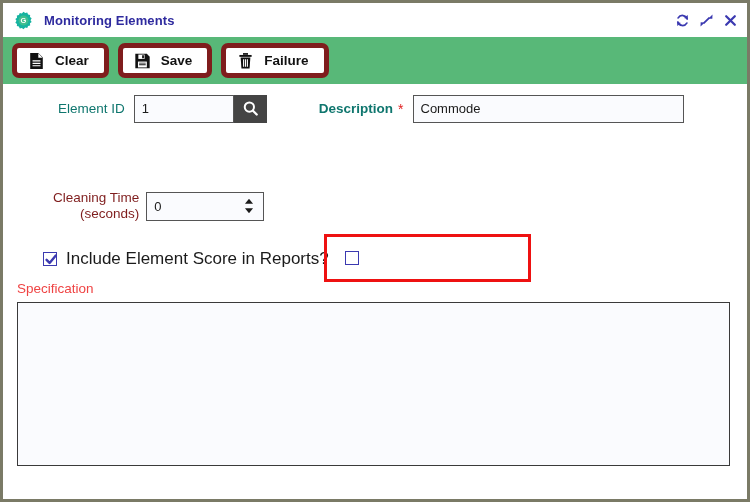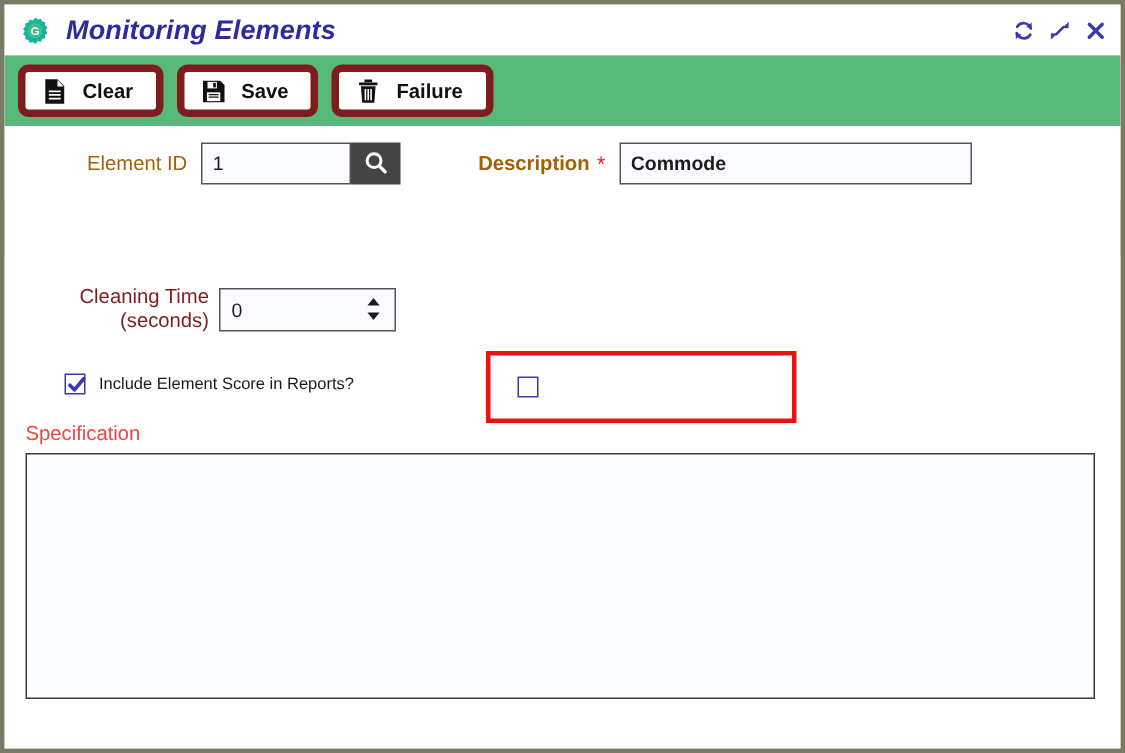--- a/index.html
+++ b/index.html
@@ -33,26 +33,25 @@
   }
   .app-icon {
     margin-left: 11px;
     width: 19px;
     height: 19px;
     flex: 0 0 auto;
     display: block;
   }
   .title-text {
     margin-left: 11px;
-    font-size: 18px;
+    font-size: 13px;
     font-weight: bold;
     color: #2e2a9e;
     letter-spacing: 0.1px;
     white-space: nowrap;
-    font-style: italic;
   }
   .title-actions {
     margin-left: auto;
     margin-right: 9px;
     display: flex;
     align-items: center;
     gap: 9px;
   }
   .title-actions .tbtn {
     width: 15px;
@@ -104,21 +103,21 @@
     position: absolute;
     left: 0; top: 81px;
     width: 744px;
     height: 49px;
     background: #ffffff;
     display: flex;
     align-items: center;
   }
   .fld-label {
     font-size: 13.5px;
-    color: #a16207;
+    color: #0f766e;
     white-space: nowrap;
   }
   .req-star {
     color: #e02020;
     font-size: 14px;
     margin-left: 5px;
     margin-right: 1px;
   }
   .inp {
     height: 26px;
@@ -237,21 +236,21 @@
     height: 14px;
     border: 1.5px solid #3b39b0;
     background: #ffffff;
     box-sizing: border-box;
     position: relative;
     flex: 0 0 auto;
     cursor: pointer;
   }
   .cbox svg { display:block; position:absolute; left:-1px; top:-2px; }
   .chk-label {
-    font-size: 11px;
+    font-size: 17px;
     color: #1b1b1b;
     white-space: nowrap;
     cursor: pointer;
   }
 
   .highlight-box {
     position: absolute;
     left: 321px;
     top: 63px;
     width: 207px;
@@ -347,21 +346,21 @@
     <span class="fld-label" style="margin-left:55px;">Element ID</span>
     <input class="inp" style="width: 100px; margin-left: 9px; height: 28px;" value="1">
     <button class="search-btn">
       <svg width="17" height="17" viewBox="0 0 18 18">
         <circle cx="7.8" cy="7.5" r="4.9" fill="none" stroke="#ffffff" stroke-width="2.1"></circle>
         <path stroke="#ffffff" stroke-width="2.4" stroke-linecap="round" d="M11.6 11.4l4 4"></path>
       </svg>
     </button>
     <span class="fld-label" style="margin-left:52px;font-weight:bold;">Description</span>
     <span class="req-star">*</span>
-    <input class="inp" style="width: 235px; margin-left: 8px; height: 28px; font-weight: bold;" value="Commode">
+    <input class="inp" style="width: 271px; margin-left: 8px; height: 28px;" value="Commode">
   </div>
 
 
   <div class="panel">
 
     <div class="ct-row">
       <div class="ct-label">
         <span>Cleaning Time</span><br>
         <span>(seconds)</span>
       </div>

